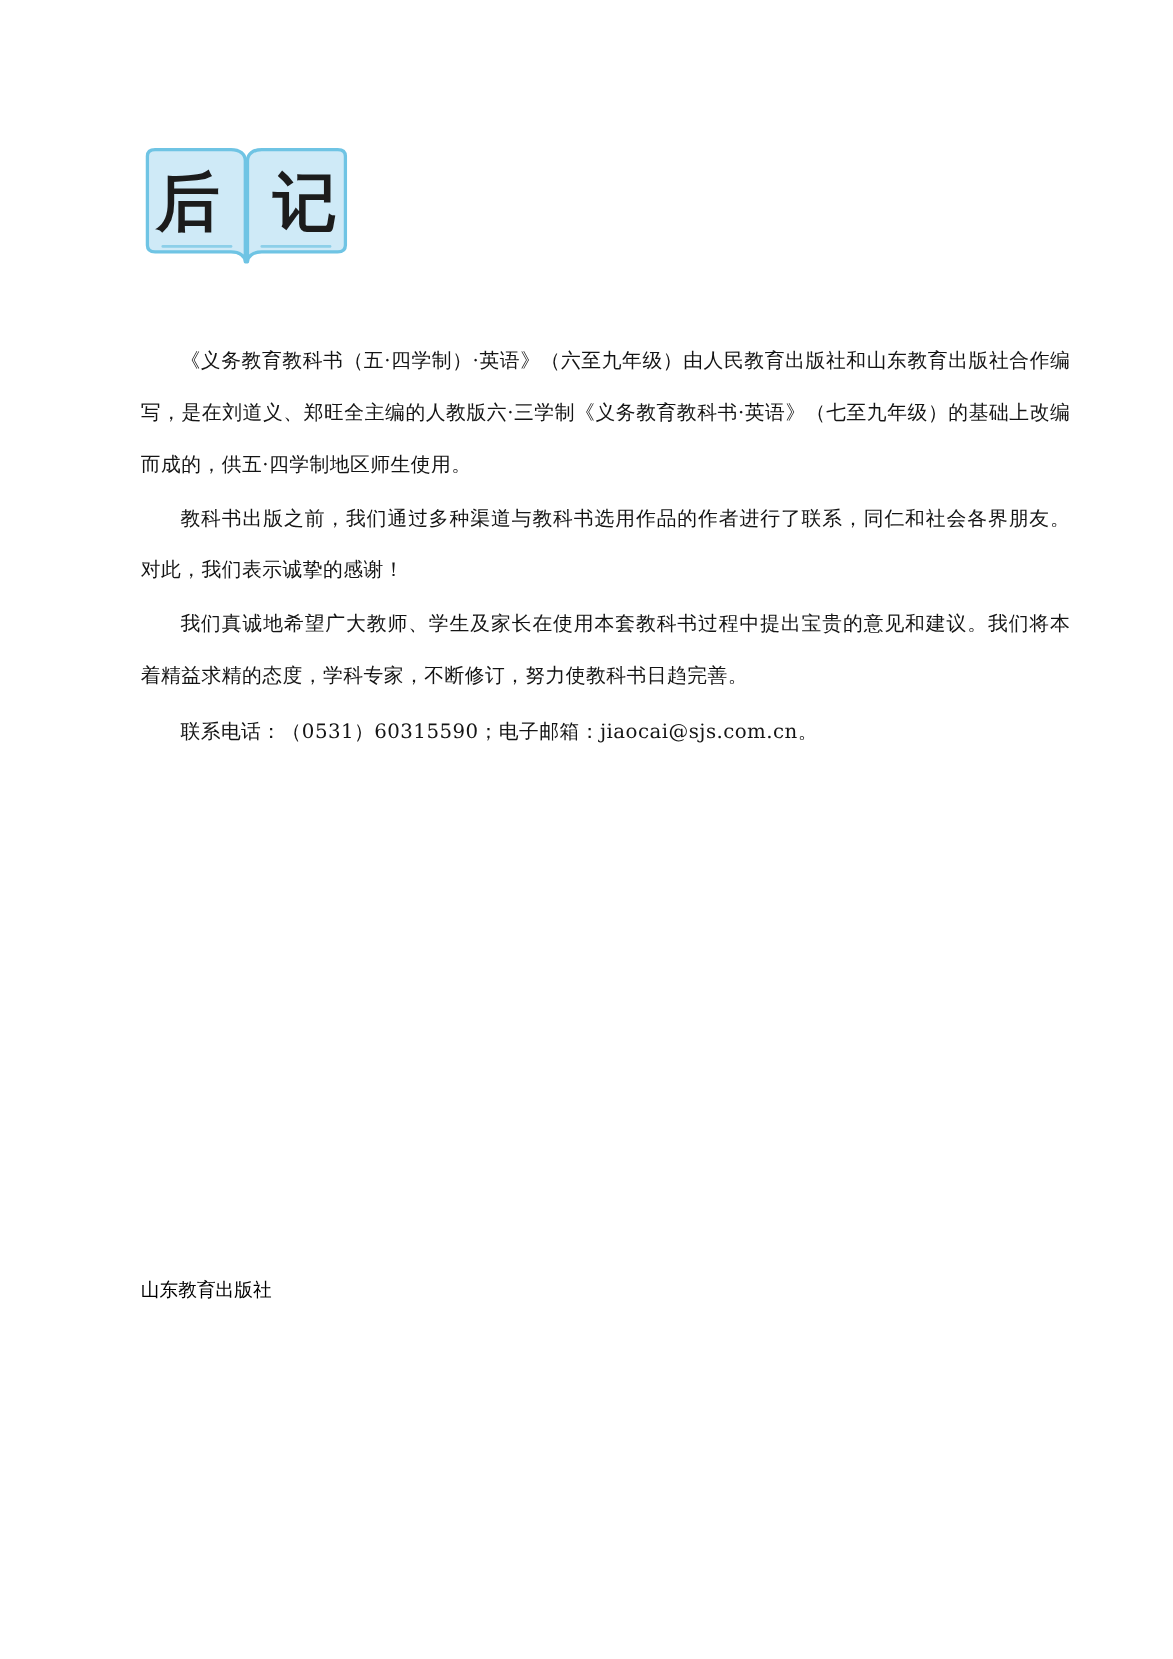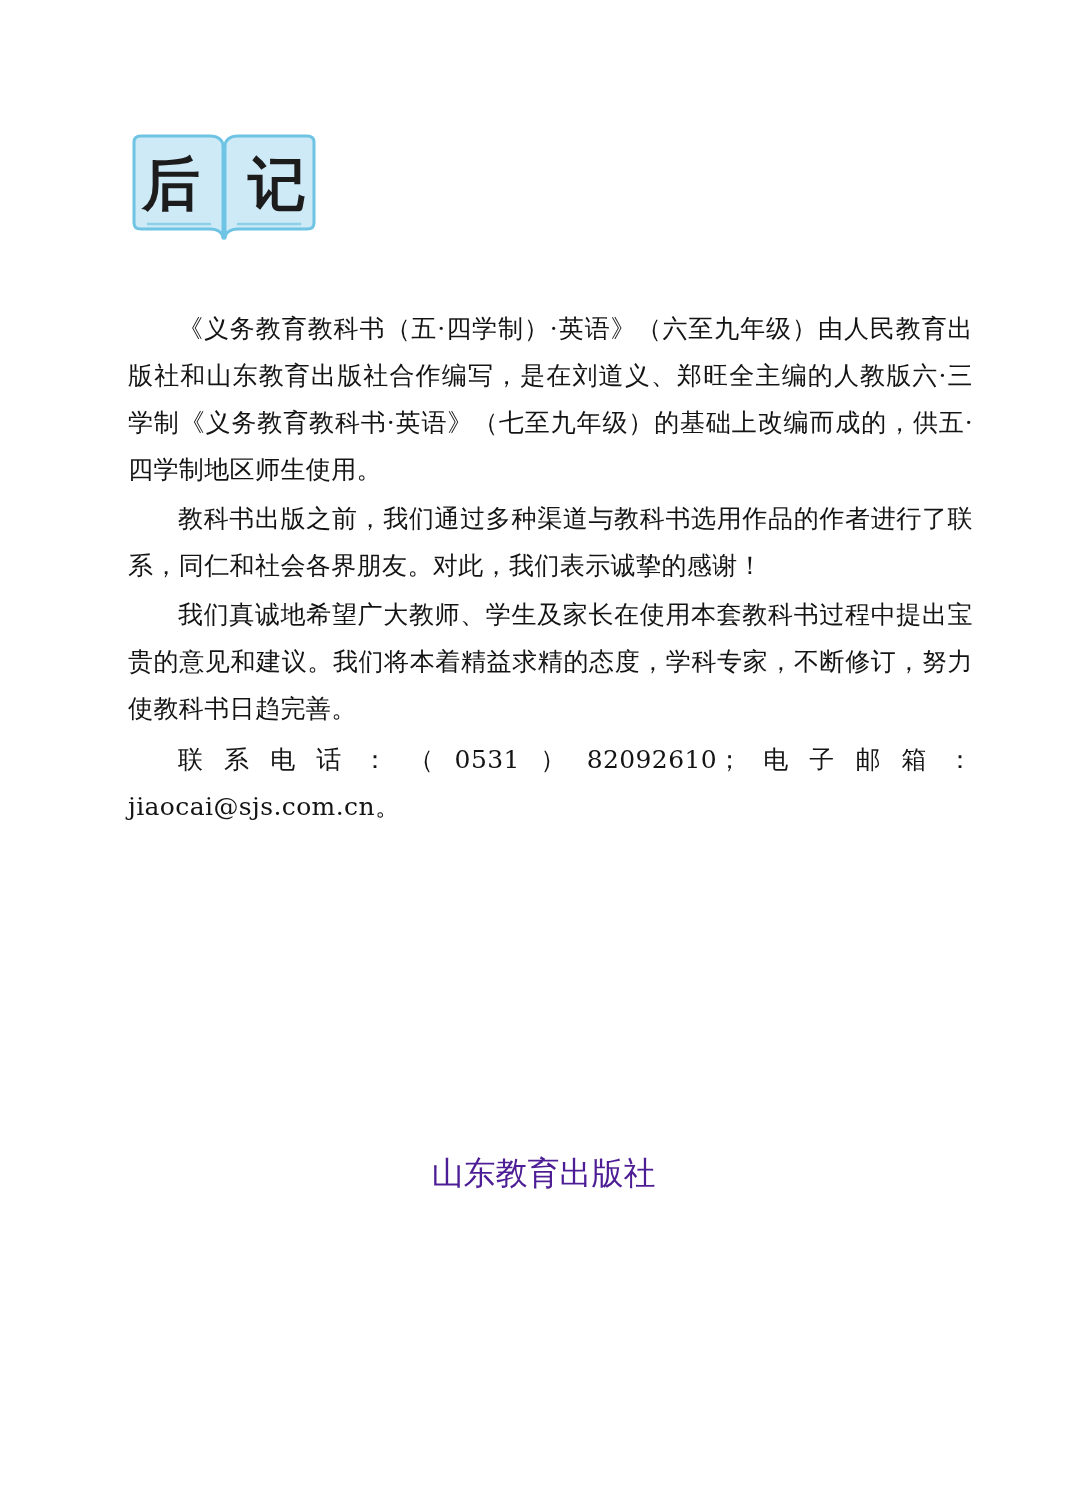--- a/index.html
+++ b/index.html
@@ -61,45 +61,45 @@
 
   
   .body-area {
     position: absolute;
     left: 112px;
     top: 305px;
     width: 845px;
   }
   .para {
     font-family: "DejaVu Serif", "Liberation Serif", serif;
-    font-size: 25px;
+    font-size: 18px;
     line-height: 47px;
     text-align: justify;
     text-justify: inter-ideograph;
     text-indent: 2em;
     margin: 0 0 2px 0;
     letter-spacing: 0.4px;
     color: #141414;
   }
   .para.last-contact {
     margin-top: 4px;
   }
 
   .signature {
     position: absolute;
     left: 0;
     top: 848px;
     width: 845px;
-    text-align: center;
+    text-align: left;
     padding-right: 14px;
     box-sizing: border-box;
     font-family: "DejaVu Serif", "Liberation Serif", serif;
-    font-size: 32px;
+    font-size: 17px;
     line-height: 40px;
-    color: #4c1d95;
+    color: #000000;
   }
 </style>
 </head>
 <body>
 
 <div class="page">
 
   <div class="heading-block">
     <svg class="book-shape" viewBox="0 0 200 118" xmlns="http://www.w3.org/2000/svg">
       <path d="M10 14 C10 10 12 8 17 8 L86 8 C94 8 99 12 99 18 L99 110 C99 105 94 101 86 101 L17 101 C12 101 10 99 10 95 Z" fill="#cfeaf7" stroke="#6fc4e4" stroke-width="3" stroke-linejoin="round"></path>
@@ -108,18 +108,18 @@
       <path d="M24 96 L86 96" stroke="#7cc9e6" stroke-width="2.5" stroke-linecap="round" opacity="0.8"></path>
       <path d="M114 96 L176 96" stroke="#7cc9e6" stroke-width="2.5" stroke-linecap="round" opacity="0.8"></path>
     </svg>
     <div class="heading-text">后 记</div>
   </div>
 
   <div class="body-area">
     <p class="para">《义务教育教科书（五·四学制）·英语》（六至九年级）由人民教育出版社和山东教育出版社合作编写，是在刘道义、郑旺全主编的人教版六·三学制《义务教育教科书·英语》（七至九年级）的基础上改编而成的，供五·四学制地区师生使用。</p>
     <p class="para">教科书出版之前，我们通过多种渠道与教科书选用作品的作者进行了联系，同仁和社会各界朋友。对此，我们表示诚挚的感谢！</p>
     <p class="para">我们真诚地希望广大教师、学生及家长在使用本套教科书过程中提出宝贵的意见和建议。我们将本着精益求精的态度，学科专家，不断修订，努力使教科书日趋完善。</p>
-    <p class="para last-contact">联系电话：（0531）82092610；电子邮箱：jiaocai@sjs.com.cn。</p>
+    <p class="para last-contact">联系电话：（0531）60315590；电子邮箱：jiaocai@sjs.com.cn。</p>
 
     <div class="signature">山东教育出版社</div>
   </div>
 
 </div>
 
 </body></html>

